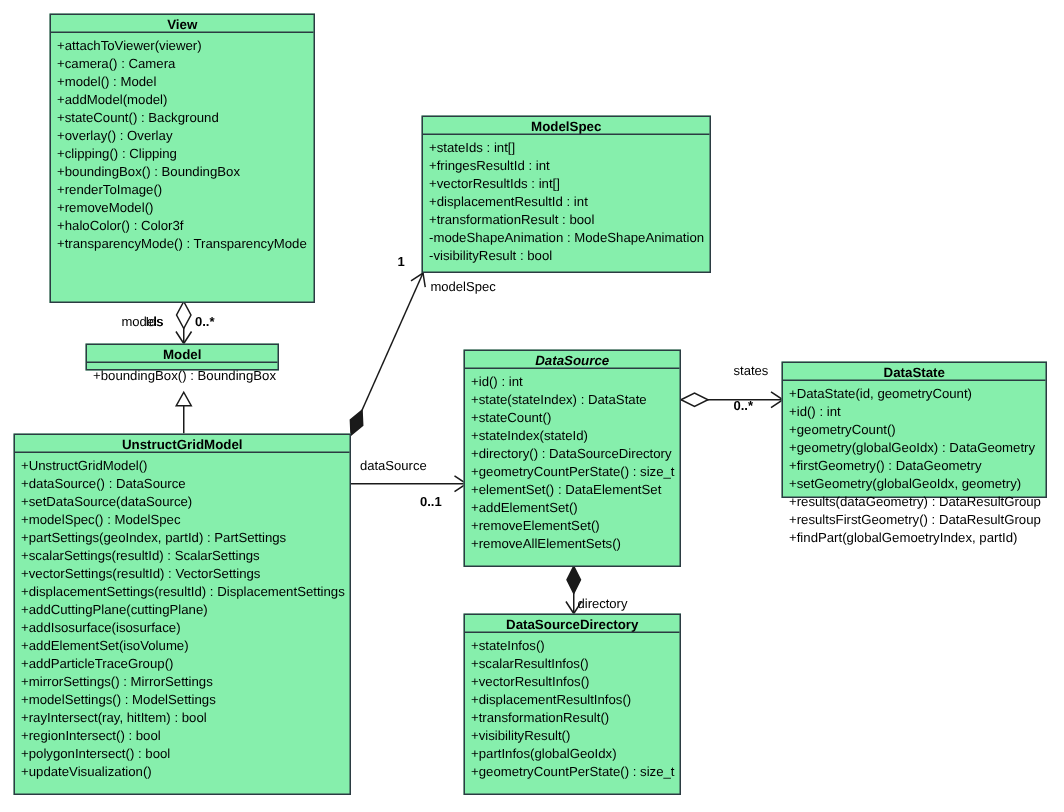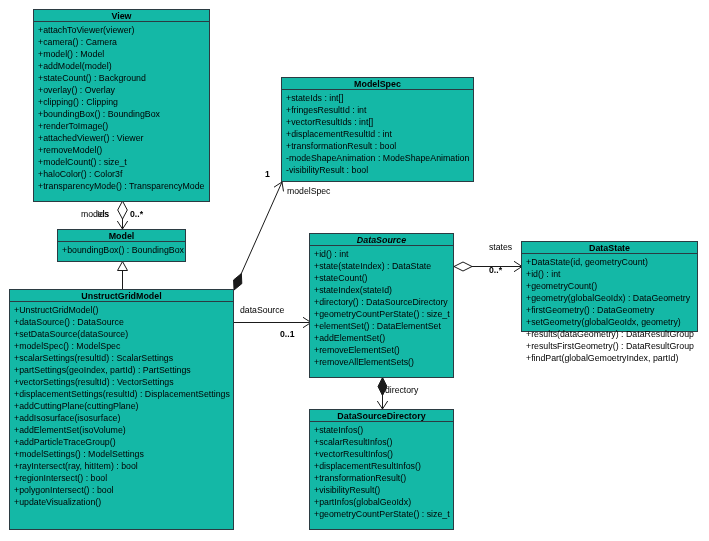--- a/index.html
+++ b/index.html
@@ -1,20 +1,20 @@
 <!DOCTYPE html>
 <html><head>
 <meta charset="utf-8">
 <title>UML Class Diagram</title>
 <style>
   html,body{margin:0;padding:0;background:#ffffff;}
   body{width:709px;height:541px;position:relative;overflow:hidden;
        font-family:"Liberation Sans",sans-serif;-webkit-font-smoothing:antialiased;}
   #canvas{position:absolute;left:0;top:0;width:709px;height:541px;}
-  .uml{position:absolute;background:#14b8a6;border:1px solid #2b3b42;box-sizing:border-box;}
+  .uml{position:absolute;background:#86efac;border:1px solid #2b3b42;box-sizing:border-box;}
   .uml .hdr{height:12px;line-height:12px;text-align:center;font-size:8.9px;font-weight:bold;
             color:#000;border-bottom:1px solid #2b3b42;box-sizing:border-box;}
   .uml .hdr.abs{font-style:italic;}
   .uml .body{padding:2px 0 0 4px;box-sizing:border-box;}
   .uml .body .member{font-size:8.8px;line-height:12px;color:#000;white-space:nowrap;}
   svg.edges{position:absolute;left:0;top:0;width:709px;height:541px;overflow:visible;pointer-events:none;}
   .elabel{position:absolute;font-size:8.7px;color:#000;white-space:nowrap;}
   .mlabel{position:absolute;font-size:8.7px;font-weight:bold;color:#000;white-space:nowrap;}
 </style>
 </head>
@@ -58,42 +58,40 @@
     <div class="body">
         <div class="member">+attachToViewer(viewer)</div>
         <div class="member">+camera() : Camera</div>
         <div class="member">+model() : Model</div>
         <div class="member">+addModel(model)</div>
         <div class="member">+stateCount() : Background</div>
         <div class="member">+overlay() : Overlay</div>
         <div class="member">+clipping() : Clipping</div>
         <div class="member">+boundingBox() : BoundingBox</div>
         <div class="member">+renderToImage()</div>
-        <div class="member">+attachedViewer() : Viewer</div>
         <div class="member">+removeModel()</div>
-        <div class="member">+modelCount() : size_t</div>
         <div class="member">+haloColor() : Color3f</div>
         <div class="member">+transparencyMode() : TransparencyMode</div>
       </div>
   </div>
 
   <div class="uml" id="box-modelspec" style="left: 281px; top: 77px; width: 193px; height: 105px;">
     <div class="hdr">ModelSpec</div>
     <div class="body">
         <div class="member">+stateIds : int[]</div>
         <div class="member">+fringesResultId : int</div>
         <div class="member">+vectorResultIds : int[]</div>
         <div class="member">+displacementResultId : int</div>
         <div class="member">+transformationResult : bool</div>
         <div class="member">-modeShapeAnimation : ModeShapeAnimation</div>
         <div class="member">-visibilityResult : bool</div>
       </div>
   </div>
 
-  <div class="uml" id="box-model" style="left: 57px; top: 229px; width: 129px; height: 33px;">
+  <div class="uml" id="box-model" style="left: 57px; top: 229px; width: 129px; height: 18px;">
     <div class="hdr">Model</div>
     <div class="body">
         <div class="member">+boundingBox() : BoundingBox</div>
       </div>
   </div>
 
   <div class="uml" id="box-datasource" style="left: 309px; top: 233px; width: 145px; height: 145px;">
     <div class="hdr abs">DataSource</div>
     <div class="body">
         <div class="member">+id() : int</div>
@@ -124,28 +122,29 @@
       </div>
   </div>
 
   <div class="uml" id="box-unstructgridmodel" style="left: 9px; top: 289px; width: 225px; height: 241px;">
     <div class="hdr">UnstructGridModel</div>
     <div class="body">
         <div class="member">+UnstructGridModel()</div>
         <div class="member">+dataSource() : DataSource</div>
         <div class="member">+setDataSource(dataSource)</div>
         <div class="member">+modelSpec() : ModelSpec</div>
+        <div class="member">+partSettings(geoIndex, partId) : PartSettings</div>
         <div class="member">+scalarSettings(resultId) : ScalarSettings</div>
-        <div class="member">+partSettings(geoIndex, partId) : PartSettings</div>
         <div class="member">+vectorSettings(resultId) : VectorSettings</div>
         <div class="member">+displacementSettings(resultId) : DisplacementSettings</div>
         <div class="member">+addCuttingPlane(cuttingPlane)</div>
         <div class="member">+addIsosurface(isosurface)</div>
         <div class="member">+addElementSet(isoVolume)</div>
         <div class="member">+addParticleTraceGroup()</div>
+        <div class="member">+mirrorSettings() : MirrorSettings</div>
         <div class="member">+modelSettings() : ModelSettings</div>
         <div class="member">+rayIntersect(ray, hitItem) : bool</div>
         <div class="member">+regionIntersect() : bool</div>
         <div class="member">+polygonIntersect() : bool</div>
         <div class="member">+updateVisualization()</div>
       </div>
   </div>
 
   <div class="uml" id="box-datasourcedirectory" style="left: 309px; top: 409px; width: 145px; height: 121px;">
     <div class="hdr">DataSourceDirectory</div>
@@ -163,15 +162,15 @@
 
   <div class="elabel" id="lbl-models" style="left: 81px; top: 209px;">models</div>
   <div class="elabel" id="lbl-model-ids" style="left: 97px; top: 209px;">Ids</div>
   <div class="mlabel" id="lbl-viewmodel-mult" style="left: 130px; top: 209px;">0..*</div>
   <div class="elabel" id="lbl-modelspec" style="left: 287px; top: 186px;">modelSpec</div>
   <div class="mlabel" id="lbl-modelspec-mult" style="left: 265px; top: 169px;">1</div>
   <div class="elabel" id="lbl-datasource" style="left: 240px; top: 305px;">dataSource</div>
   <div class="mlabel" id="lbl-datasource-mult" style="left: 280px; top: 329px;">0..1</div>
   <div class="elabel" id="lbl-states" style="left: 489px; top: 242px;">states</div>
   <div class="mlabel" id="lbl-states-mult" style="left: 489px; top: 265px;">0..*</div>
-  <div class="elabel" id="lbl-directory" style="left: 385px; top: 385px;">directory</div>
+  <div class="elabel" id="lbl-directory" style="left: 385px; top: 397px;">directory</div>
 
 </div>
 
 </body></html>

